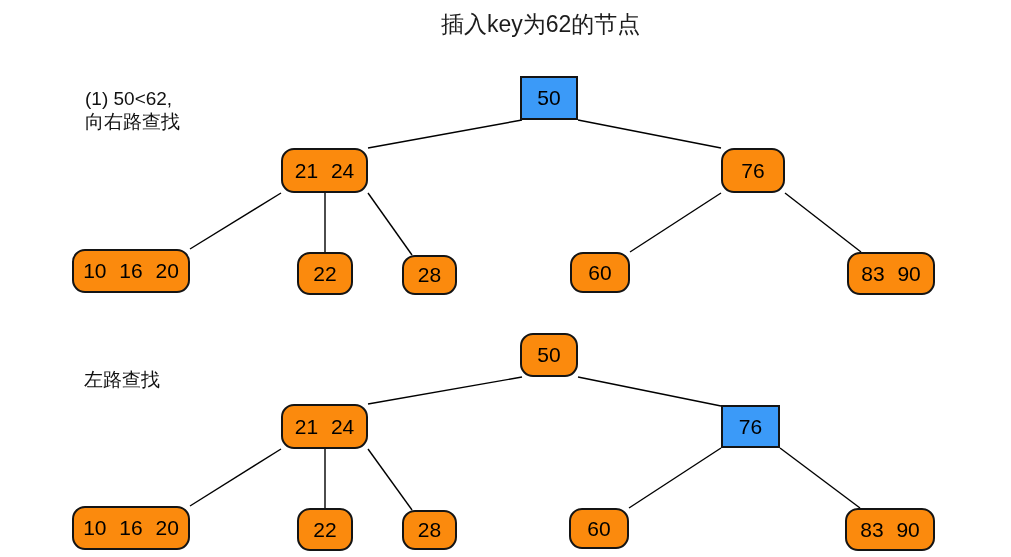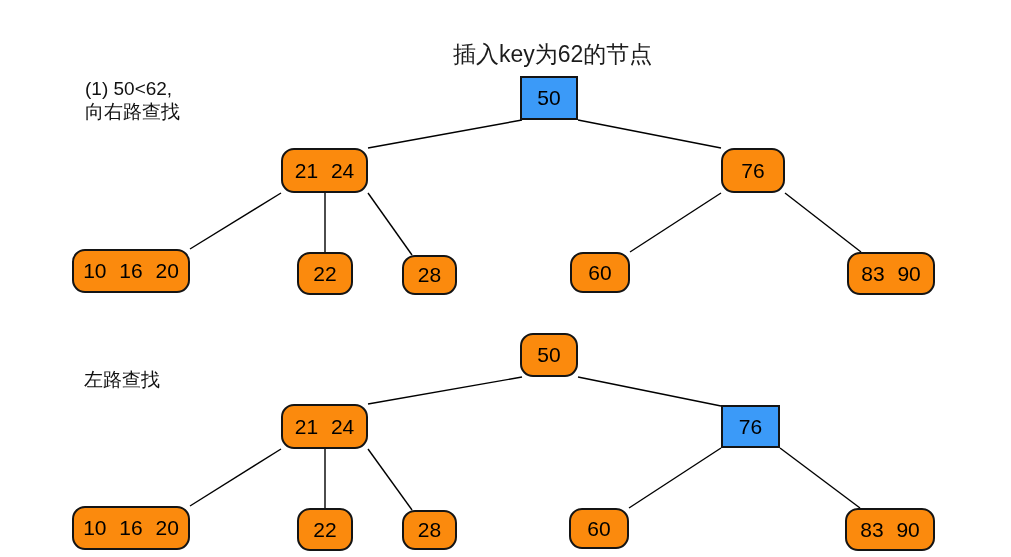--- a/index.html
+++ b/index.html
@@ -10,35 +10,34 @@
   }
   .canvas {
     position: relative;
     width: 1011px;
     height: 557px;
     background: #ffffff;
     overflow: hidden;
   }
   .title {
     position: absolute;
-    left: 453px;
+    left: 441px;
     top: 9px;
     font-size: 23px;
     color: #1c1c1c;
     white-space: nowrap;
-    margin-top: 30px;
   }
   .annotation {
     position: absolute;
     font-size: 19px;
     line-height: 23px;
     color: #111111;
     white-space: nowrap;
   }
-  .annotation-step1 { left: 85px; top: 77px; }
+  .annotation-step1 { left: 85px; top: 87px; }
   .annotation-step2 { left: 84px; top: 368px; }
   .edges {
     position: absolute;
     left: 0;
     top: 0;
     z-index: 1;
   }
   .edges line {
     stroke: #000000;
     stroke-width: 1.4;

